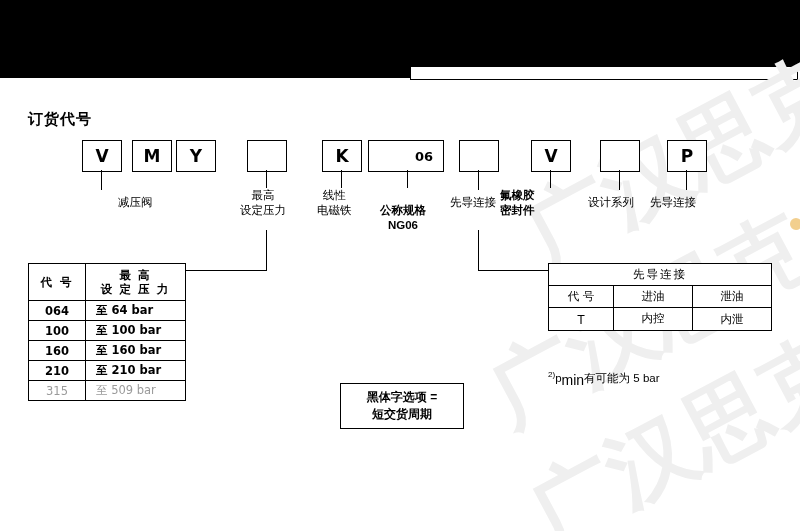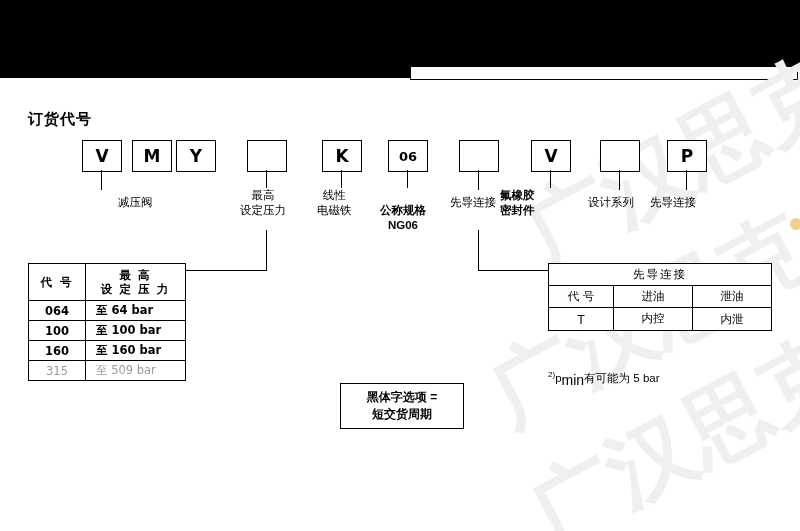--- a/index.html
+++ b/index.html
@@ -201,21 +201,21 @@
   <div class="wm-dot"></div>
 
   <div class="section-title">订货代号</div>
 
   <div id="code-box-row">
       <div class="code-box" style="left: 82px;">V</div>
       <div class="code-box" style="left: 132px;">M</div>
       <div class="code-box" style="left: 176px;">Y</div>
       <div class="code-box" style="left: 247px;"></div>
       <div class="code-box" style="left: 322px;">K</div>
-      <div class="code-box small" style="left: 388px;">06</div>
+      <div class="code-box small" style="left: 368px; padding-left: 36px;">06</div>
       <div class="code-box" style="left: 459px;"></div>
       <div class="code-box" style="left: 531px;">V</div>
       <div class="code-box" style="left: 600px;"></div>
       <div class="code-box" style="left: 667px;">P</div>
     </div>
 
   <div id="leaders">
       <div class="vline" style="left: 101px; top: 170px; height: 20px;"></div>
       <div class="vline" style="left: 266px; top: 170px; height: 18px;"></div>
       <div class="vline" style="left: 341px; top: 170px; height: 18px;"></div>
@@ -276,20 +276,24 @@
           <td class="val">至  64 bar</td>
         </tr>
         <tr>
           <td class="code">100</td>
           <td class="val">至 100 bar</td>
         </tr>
         <tr>
           <td class="code">160</td>
           <td class="val">至 160 bar</td>
         </tr>
+        <tr>
+          <td class="code">210</td>
+          <td class="val">至 210 bar</td>
+        </tr>
         <tr class="dim">
           <td class="code">315</td>
           <td class="val">至 509 bar</td>
         </tr>
       </tbody>
   </table>
 
   <table class="tbl" id="pilot-table">
     <tbody id="pilot-table-body">
         <tr>

